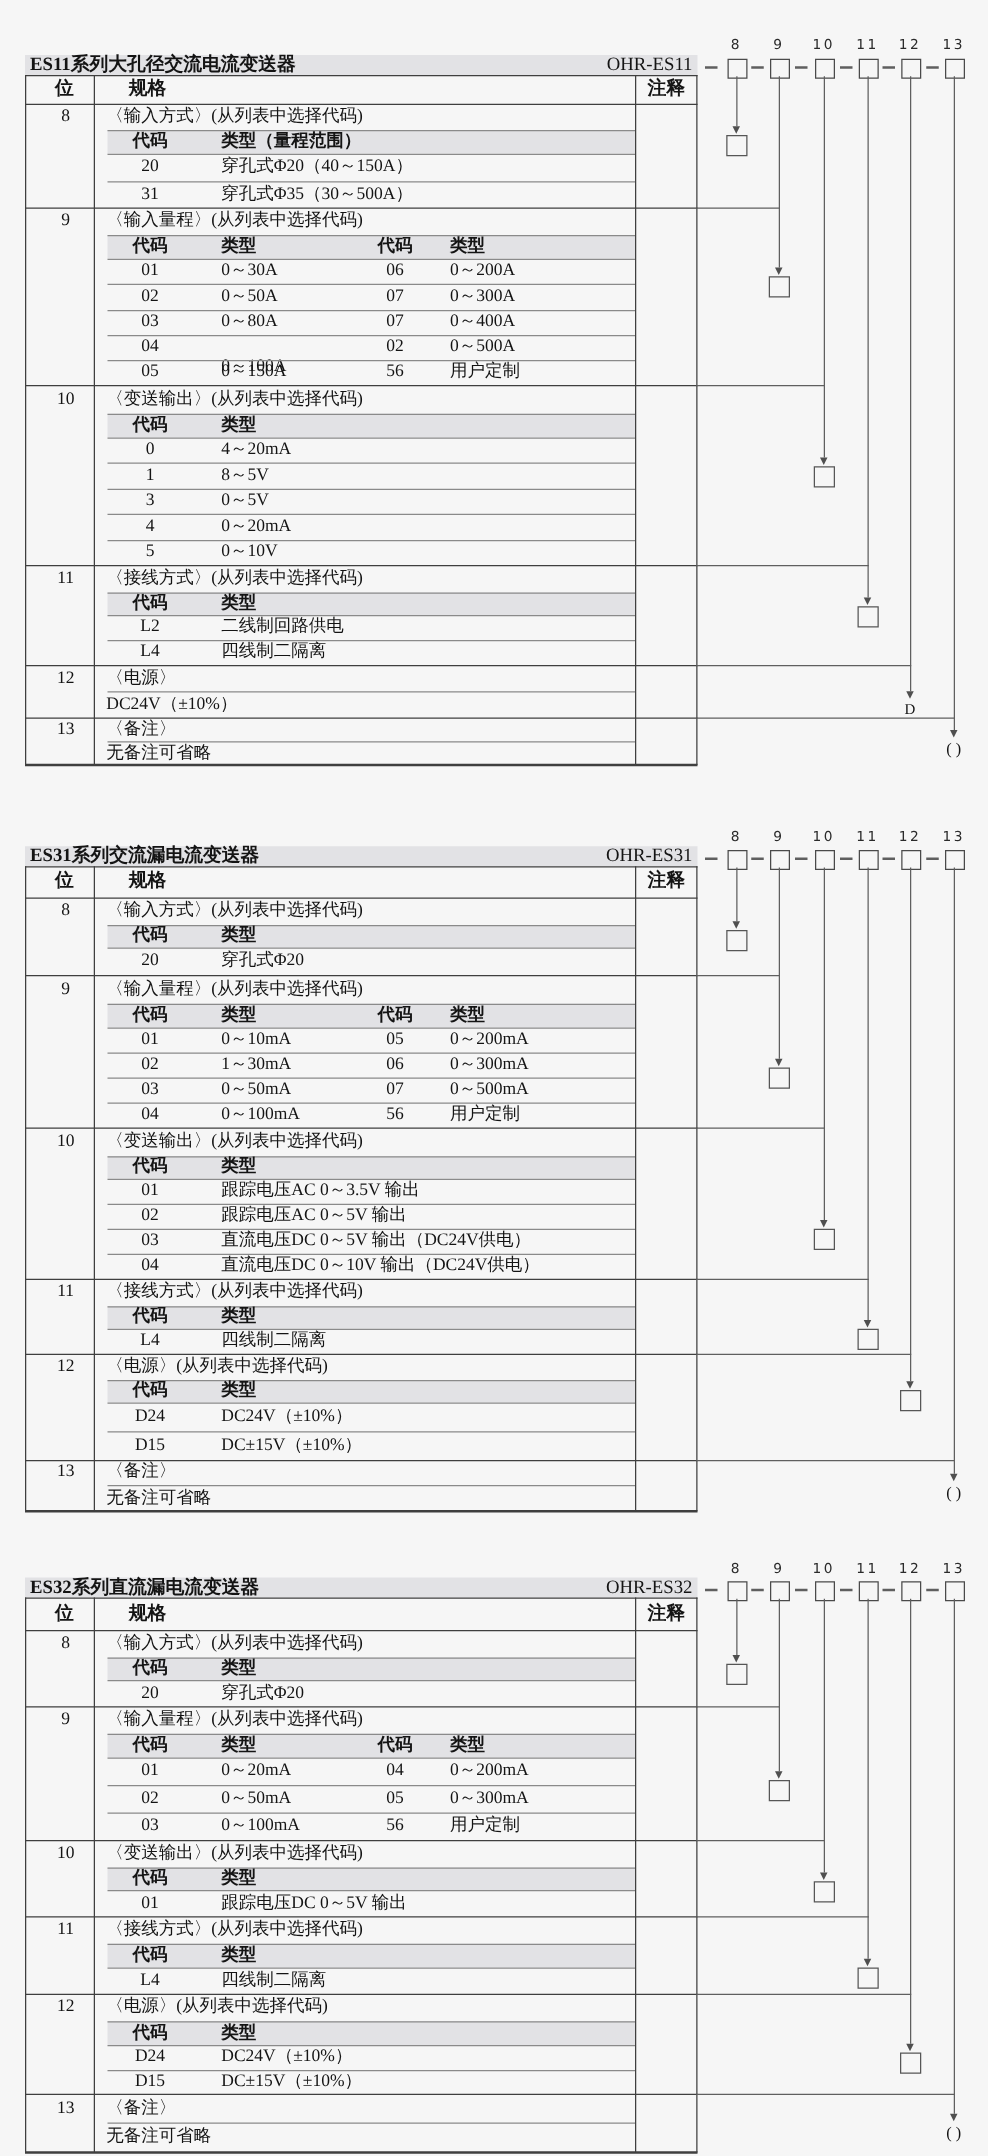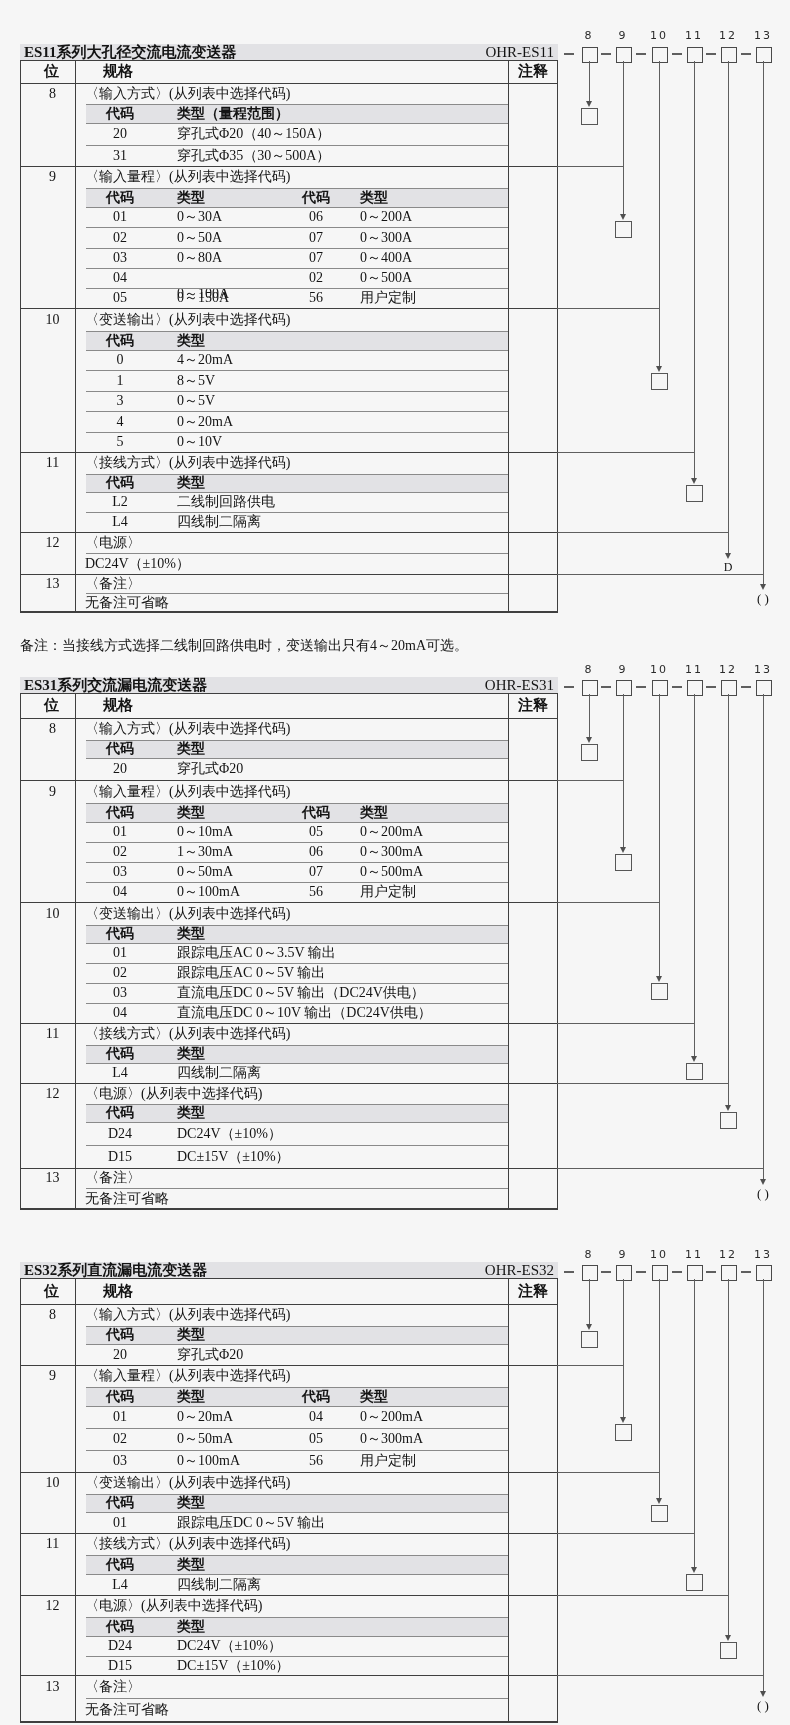--- a/index.html
+++ b/index.html
@@ -438,14 +438,13 @@
         <div class="ln-code" style="left: 763px; top: 1279px; width: 1px; height: 412px;"></div>
         <div class="arrow" style="left: 760px; top: 1691px;"></div>
         <div class="txt ctr f13" style="left: 743px; top: 1698px; width: 40px; line-height: 15px;">( )</div>
         <div class="ln-code" style="left: 557px; top: 1365px; width: 67px; height: 1px;"></div>
         <div class="ln-code" style="left: 557px; top: 1472px; width: 103px; height: 1px;"></div>
         <div class="ln-code" style="left: 557px; top: 1533px; width: 138px; height: 1px;"></div>
         <div class="ln-code" style="left: 557px; top: 1595px; width: 172px; height: 1px;"></div>
         <div class="ln-code" style="left: 557px; top: 1675px; width: 207px; height: 1px;"></div>
       </div>
     </div>
-  <div class="txt" style="left:20px;top:637px;line-height:18px;">备注：当接线方式选择二线制回路供电时，变送输出只有4～20mA可选。</div>
 </div>
 
 </body></html>

